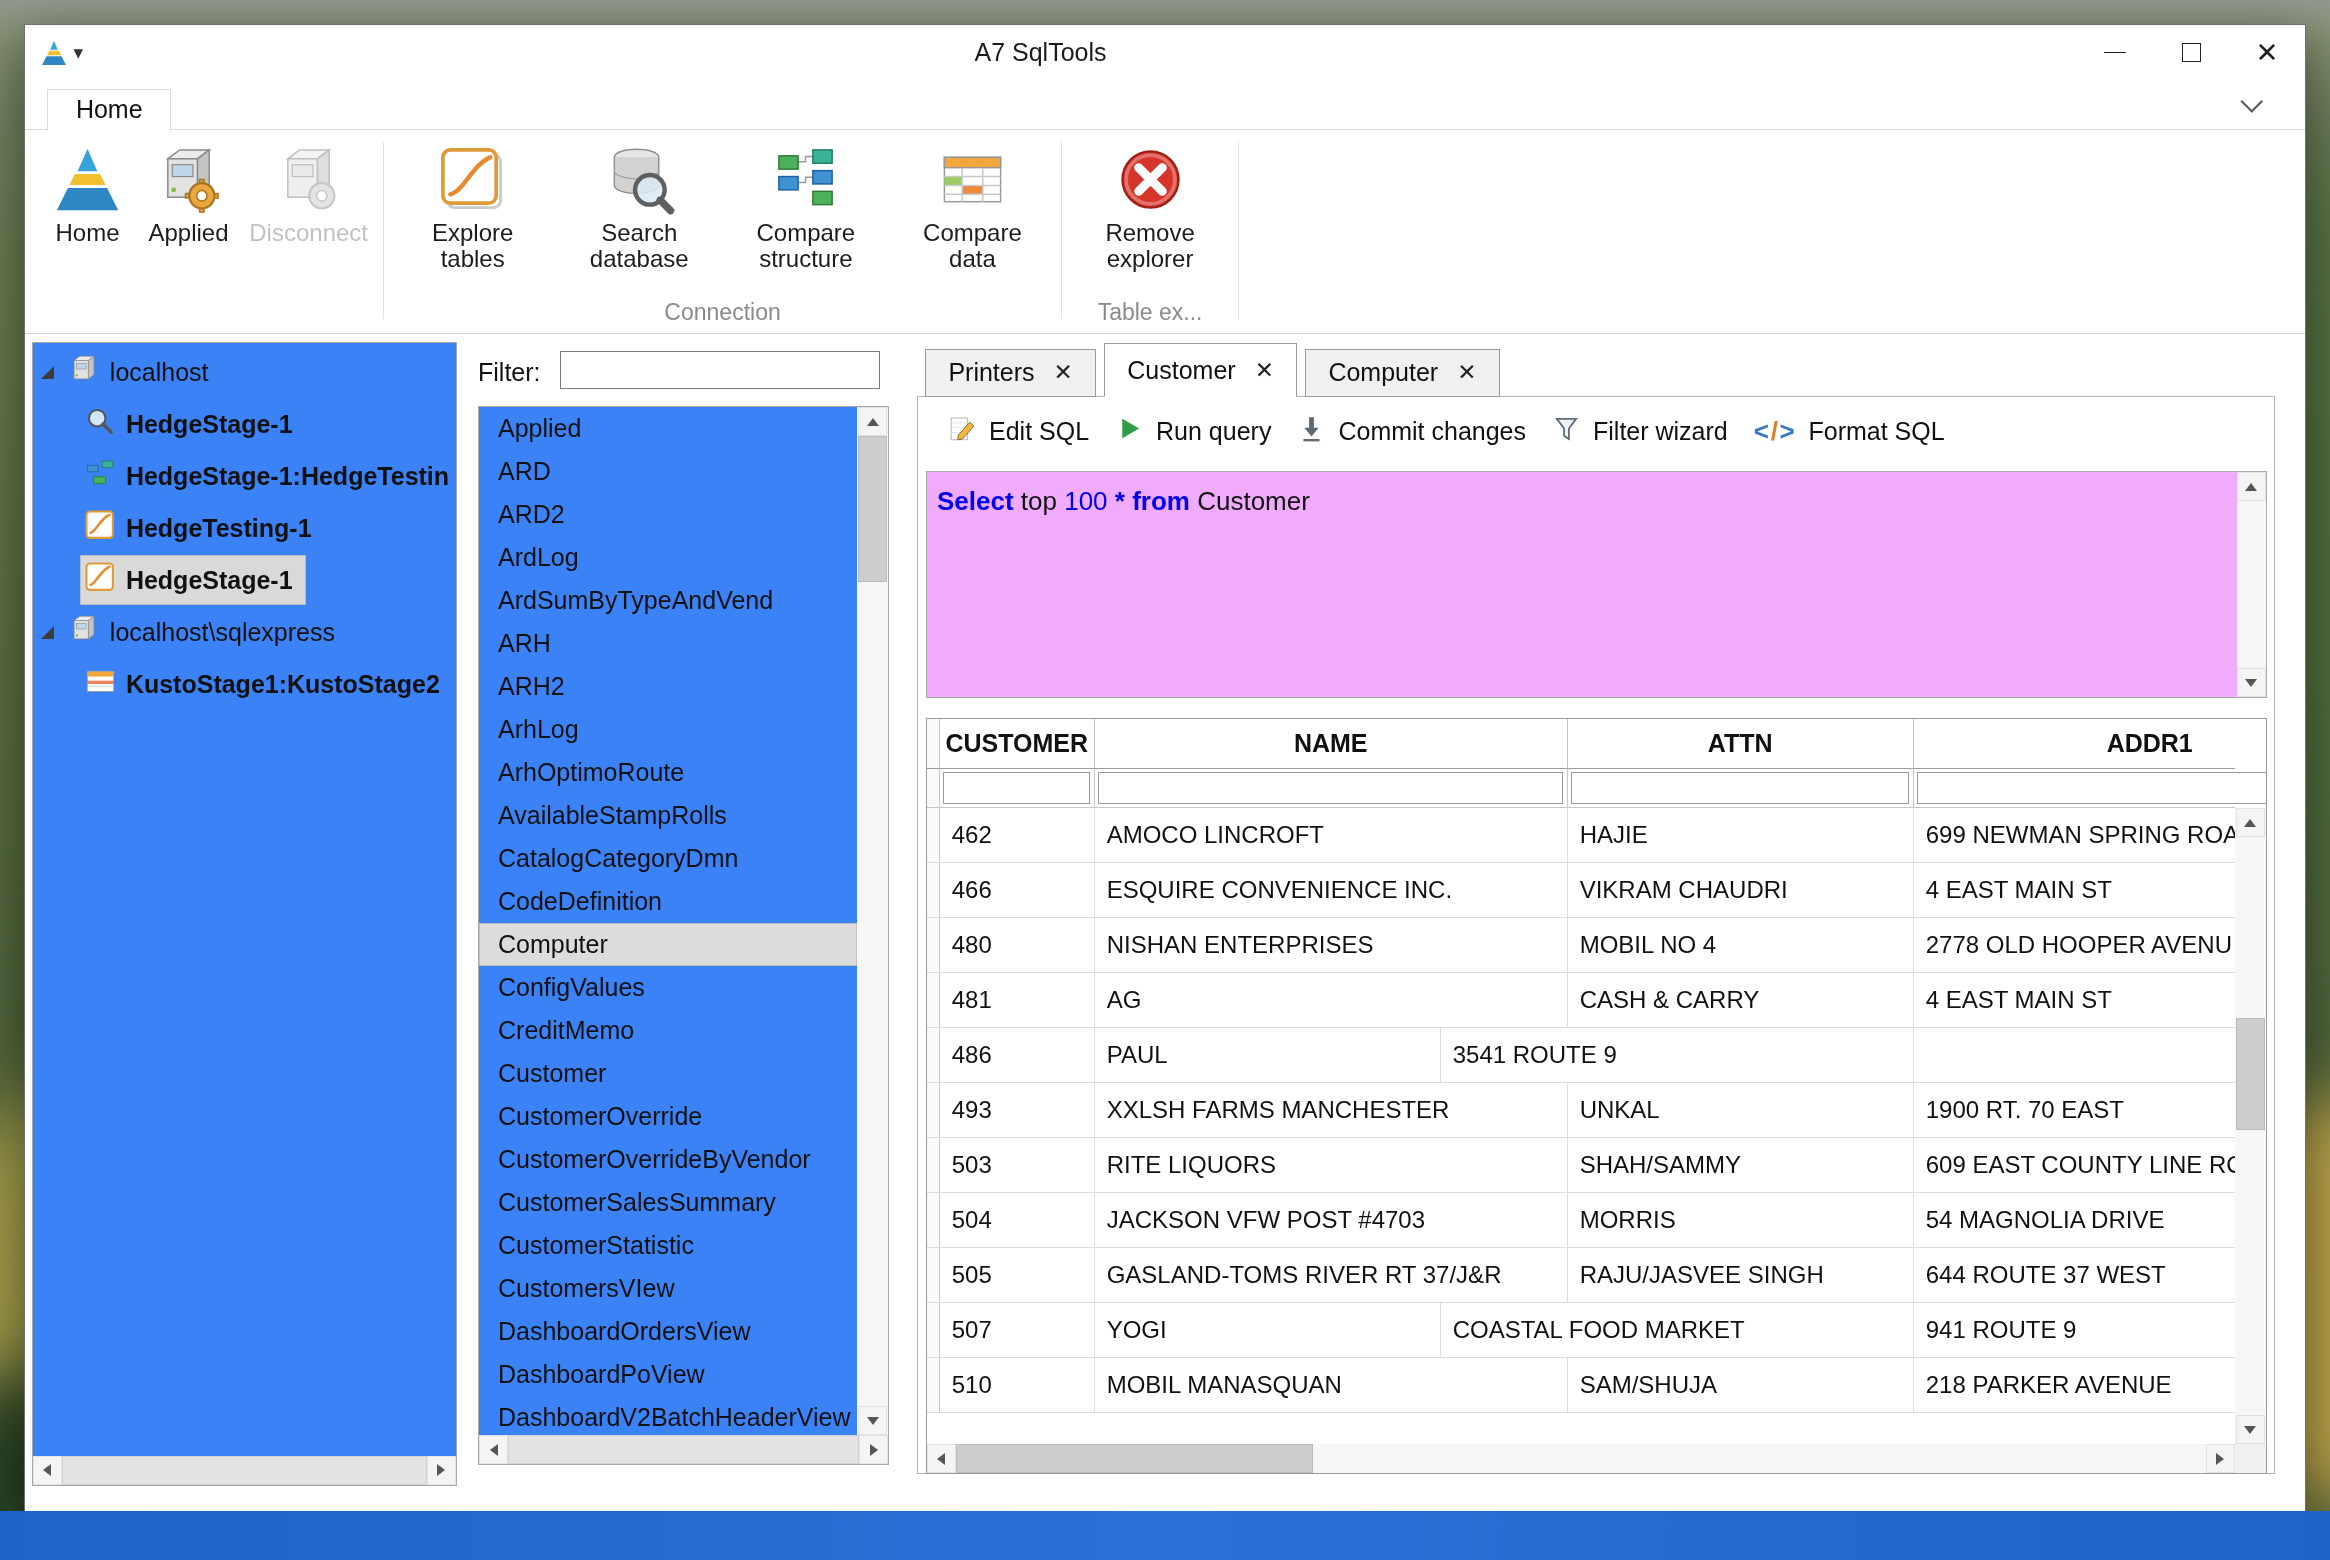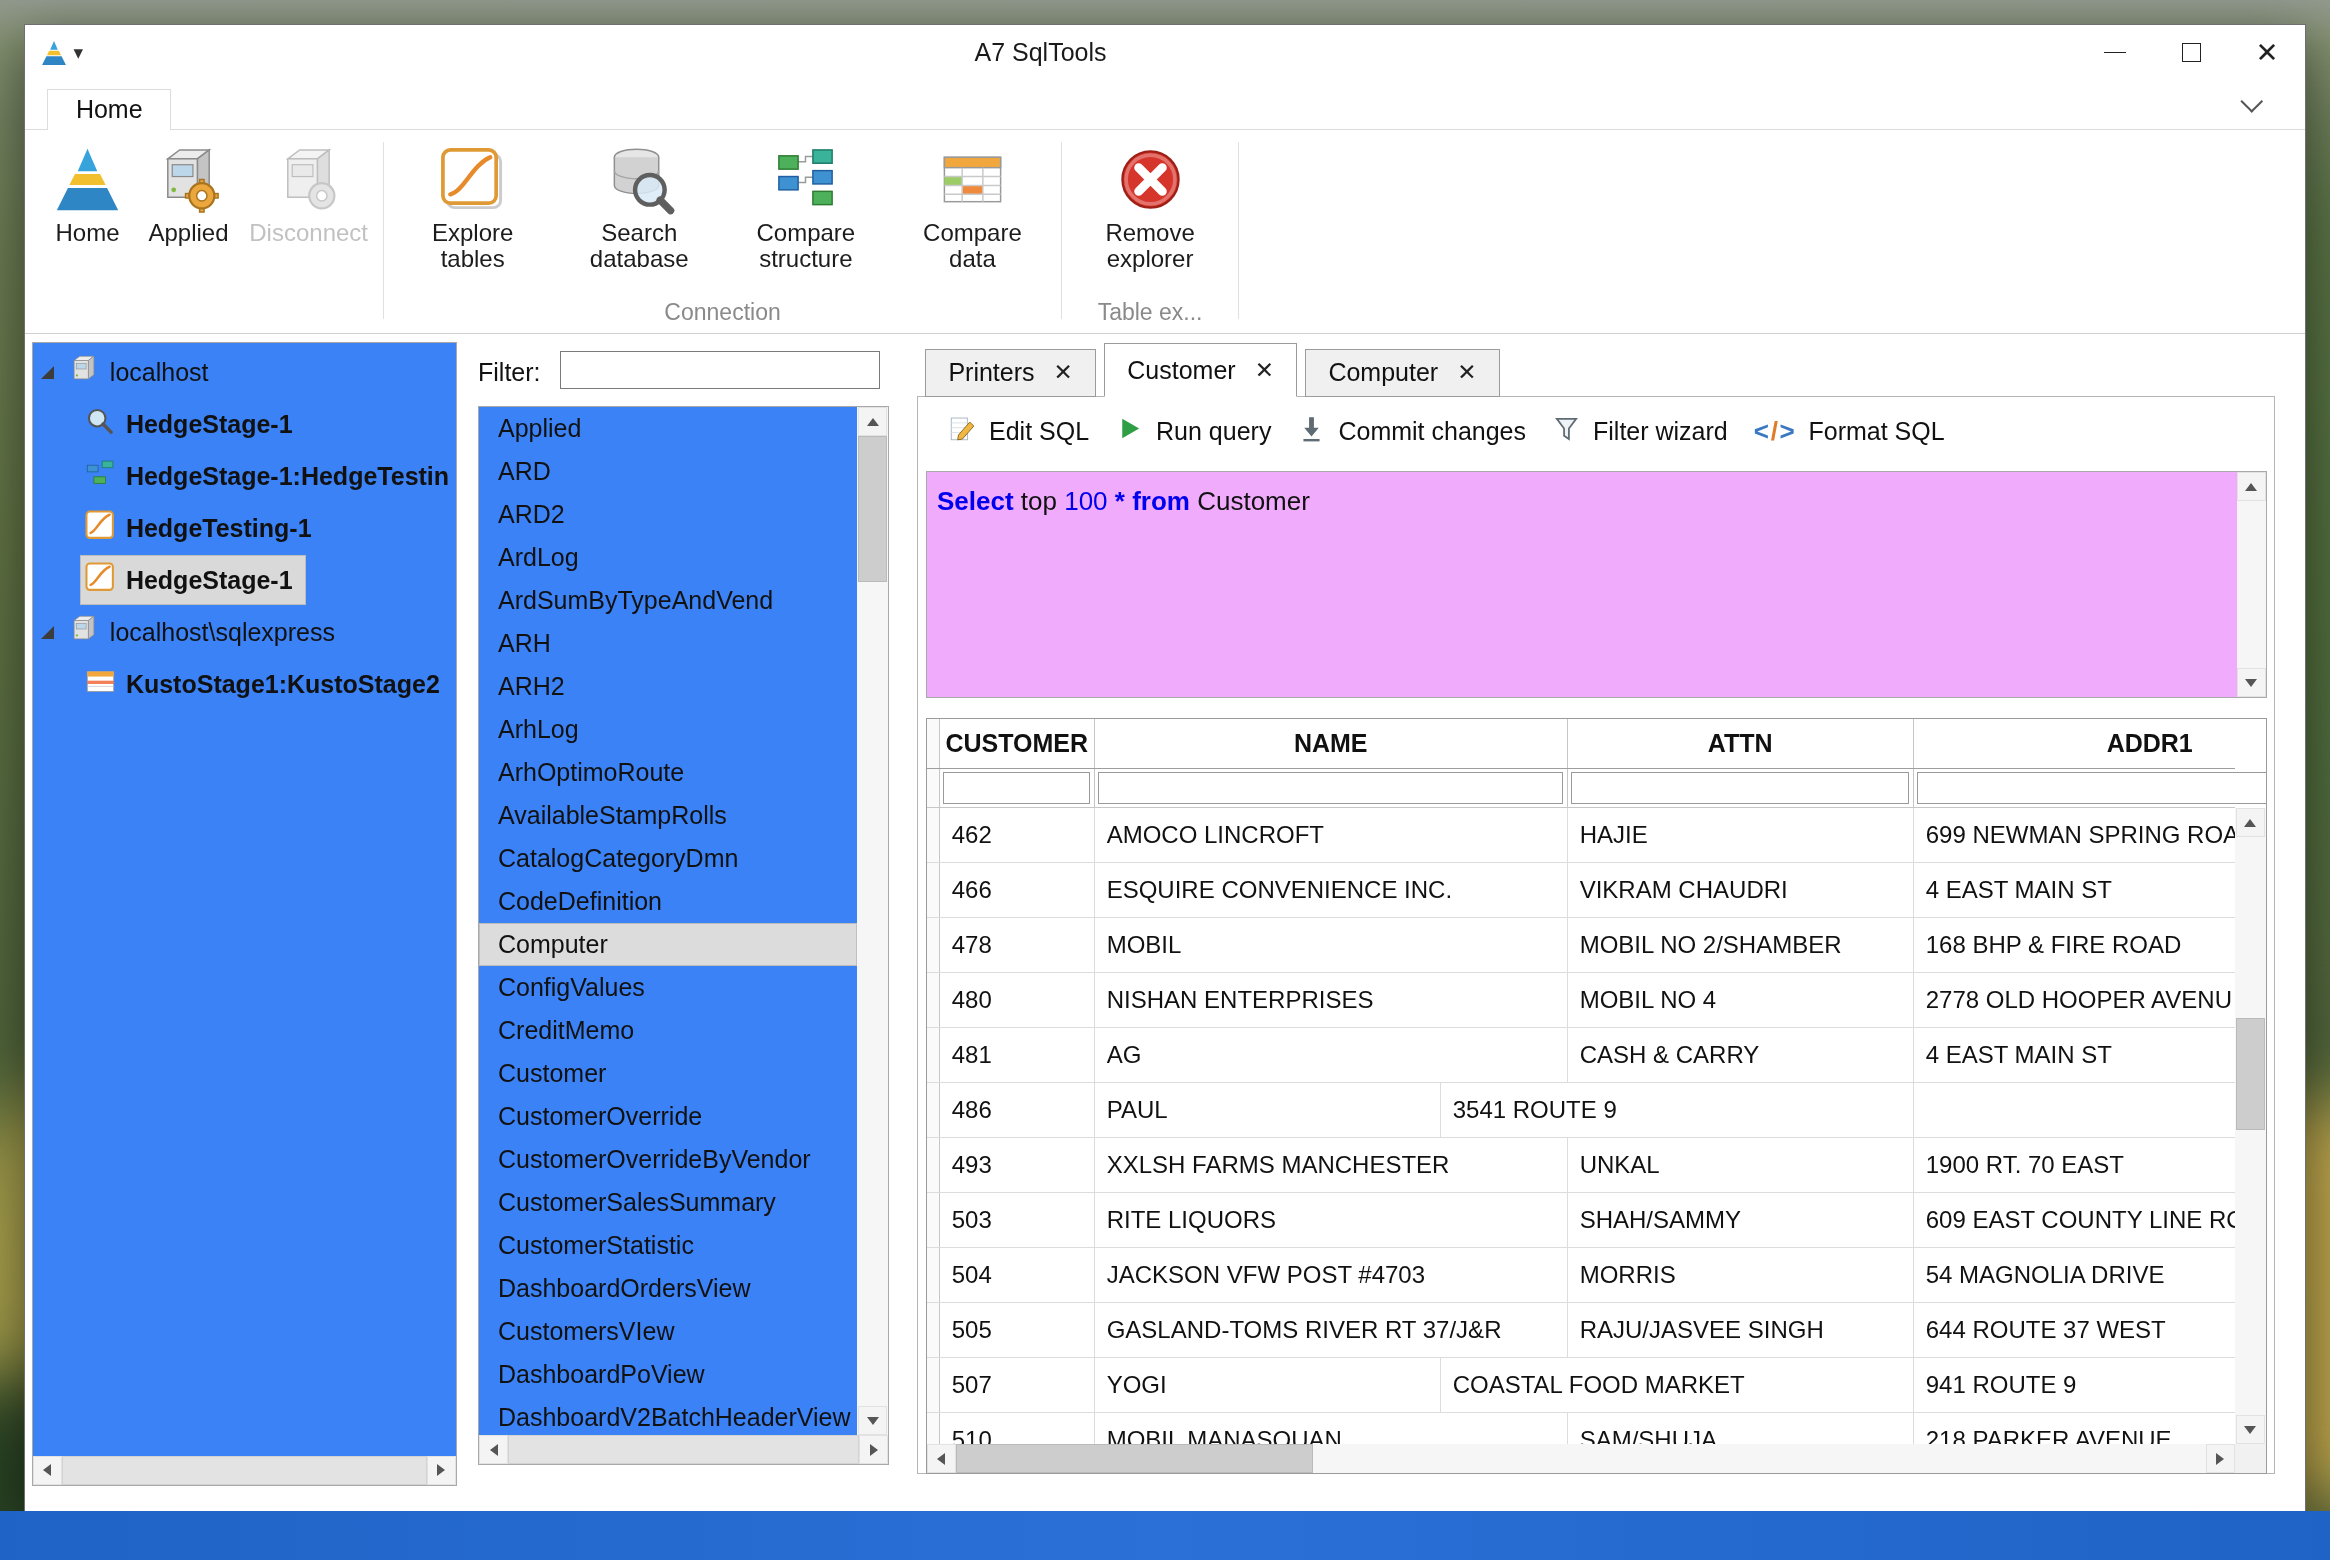--- a/index.html
+++ b/index.html
@@ -425,22 +425,22 @@
         <div class="litem">CatalogCategoryDmn</div>
         <div class="litem">CodeDefinition</div>
         <div class="litem sel">Computer</div>
         <div class="litem">ConfigValues</div>
         <div class="litem">CreditMemo</div>
         <div class="litem">Customer</div>
         <div class="litem">CustomerOverride</div>
         <div class="litem">CustomerOverrideByVendor</div>
         <div class="litem">CustomerSalesSummary</div>
         <div class="litem">CustomerStatistic</div>
+        <div class="litem">CustomersVIew</div>
         <div class="litem">DashboardOrdersView</div>
-        <div class="litem">CustomersVIew</div>
         <div class="litem">DashboardPoView</div>
         <div class="litem">DashboardV2BatchHeaderView</div>
       </div>
       <div class="list-vsb">
         <div class="sbtn">
             <span class="tu"></span>
           </div>
         <div class="vthumb"></div>
         <div class="sfill"></div>
         <div class="sbtn">
@@ -567,27 +567,20 @@
           </div>
           <div class="grow">
             <div class="dcell w-rh rhc"></div>
             <div class="dcell w-c0">466</div>
             <div class="dcell w-c1">ESQUIRE CONVENIENCE INC.</div>
             <div class="dcell w-c2">VIKRAM CHAUDRI</div>
             <div class="dcell w-c3">4 EAST MAIN ST</div>
           </div>
           <div class="grow">
             <div class="dcell w-rh rhc"></div>
-            <div class="dcell w-c0">478</div>
-            <div class="dcell w-c1">MOBIL</div>
-            <div class="dcell w-c2">MOBIL NO 2/SHAMBER</div>
-            <div class="dcell w-c3">168 BHP &amp; FIRE ROAD</div>
-          </div>
-          <div class="grow">
-            <div class="dcell w-rh rhc"></div>
             <div class="dcell w-c0">480</div>
             <div class="dcell w-c1">NISHAN ENTERPRISES</div>
             <div class="dcell w-c2">MOBIL NO 4</div>
             <div class="dcell w-c3">2778 OLD HOOPER AVENU</div>
           </div>
           <div class="grow">
             <div class="dcell w-rh rhc"></div>
             <div class="dcell w-c0">481</div>
             <div class="dcell w-c1">AG</div>
             <div class="dcell w-c2">CASH &amp; CARRY</div>

